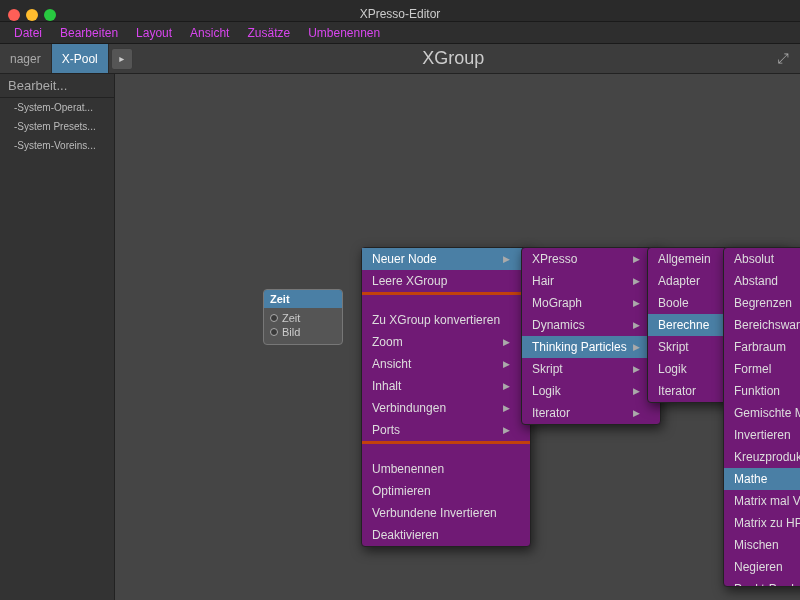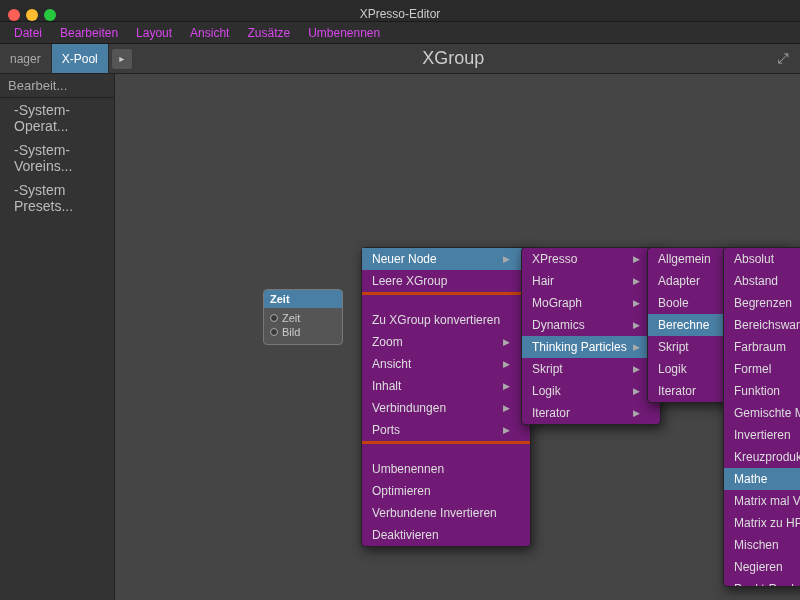--- a/index.html
+++ b/index.html
@@ -126,21 +126,21 @@
     }
     #sidebar-edit-btn {
       padding: 4px 8px;
       font-size: 13px;
       color: #aaa;
       cursor: pointer;
       border-bottom: 1px solid #222;
     }
     .sidebar-item {
       padding: 4px 6px 4px 14px;
-      font-size: 14px;
+      font-size: 10px;
       color: #bbb;
       cursor: pointer;
     }
 
     
     #canvas {
       flex: 1;
       background: #454545;
       position: relative;
       overflow: hidden;
@@ -265,22 +265,22 @@
   <div id="toolbar-right">
     <div class="icon-btn">⤢</div>
   </div>
 </div>
 
 <div id="main">
 
   <div id="sidebar">
     <div id="sidebar-edit-btn">Bearbeit...</div>
     <div class="sidebar-item">-System-Operat...</div>
+    <div class="sidebar-item">-System Presets...</div>
     <div class="sidebar-item">-System-Voreins...</div>
-    <div class="sidebar-item">-System Presets...</div>
   </div>
 
   <div id="canvas">
 
     <div class="node" style="left:148px; top:215px; width:78px;">
       <div class="node-header blue">
         <span>Zeit</span>
       </div>
       <div class="node-body">
         <div class="node-port-row">

